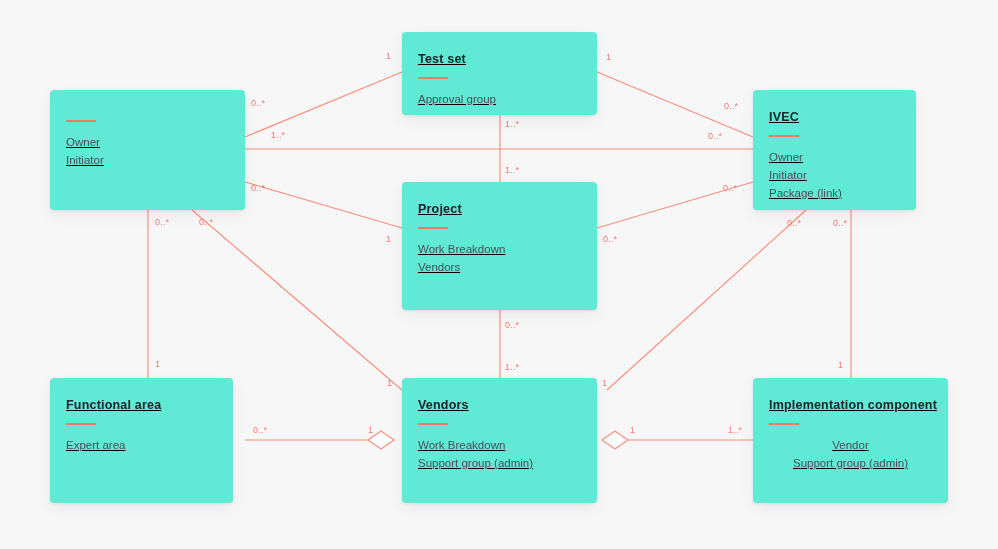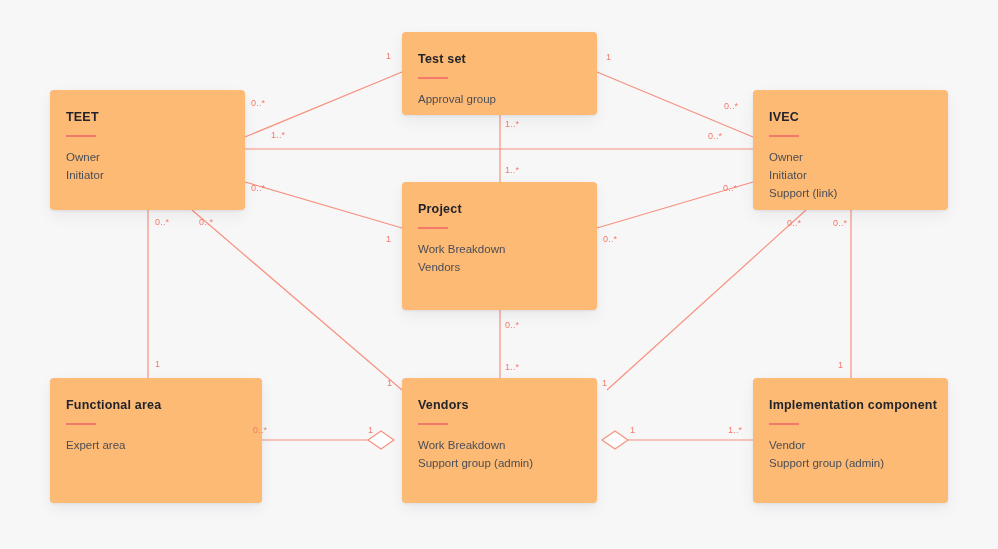--- a/index.html
+++ b/index.html
@@ -15,25 +15,26 @@
     background: #f7f7f8;
   }
   #edge-layer {
     position: absolute;
     top: 0; left: 0;
     width: 998px; height: 549px;
     pointer-events: none;
   }
   .card {
     position: absolute;
-    background: #fdba74;
+    background: #5eead4;
     border-radius: 4px;
     box-shadow: 0 1px 3px rgba(20,20,30,0.07), 0 6px 16px rgba(20,20,30,0.06);
     padding: 20px 16px 16px 16px;
     z-index: 5;
+    text-decoration: underline;
   }
   .card-title {
     font-size: 12.5px;
     font-weight: bold;
     color: #22242b;
     letter-spacing: 0.2px;
     line-height: 1.2;
     white-space: nowrap;
   }
   .card-rule {
@@ -79,67 +80,66 @@
       <line x1="806" y1="210" x2="607" y2="390" stroke="#f8917f" stroke-width="1.2"></line>
       <line x1="851" y1="210" x2="851" y2="378" stroke="#f8917f" stroke-width="1.2"></line>
       <line x1="245" y1="440" x2="389" y2="440" stroke="#f8917f" stroke-width="1.2"></line>
       <line x1="624" y1="440" x2="753" y2="440" stroke="#f8917f" stroke-width="1.2"></line>
       <polygon points="368,440 381,431 394,440 381,449" fill="#ffffff" stroke="#f8917f" stroke-width="1.2"></polygon>
       <polygon points="602,440 615,431 628,440 615,449" fill="#ffffff" stroke="#f8917f" stroke-width="1.2"></polygon>
     </svg>
 
   <div id="cards">
       <div class="card" style="left: 50px; top: 90px; width: 195px; height: 120px;">
-        <div class="card-title">TEET</div>
         <div class="card-rule"></div>
         <ul class="card-attrs">
           <li>Owner</li>
           <li>Initiator</li>
         </ul>
       </div>
       <div class="card" style="left: 402px; top: 32px; width: 195px; height: 83px;">
         <div class="card-title">Test set</div>
         <div class="card-rule"></div>
         <ul class="card-attrs">
           <li>Approval group</li>
         </ul>
       </div>
-      <div class="card" style="left: 753px; top: 90px; width: 195px; height: 120px;">
+      <div class="card" style="left: 753px; top: 90px; width: 163px; height: 120px;">
         <div class="card-title">IVEC</div>
         <div class="card-rule"></div>
         <ul class="card-attrs">
           <li>Owner</li>
           <li>Initiator</li>
-          <li>Support (link)</li>
+          <li>Package (link)</li>
         </ul>
       </div>
       <div class="card" style="left: 402px; top: 182px; width: 195px; height: 128px;">
         <div class="card-title">Project</div>
         <div class="card-rule"></div>
         <ul class="card-attrs">
           <li>Work Breakdown</li>
           <li>Vendors</li>
         </ul>
       </div>
-      <div class="card" style="left: 50px; top: 378px; width: 212px; height: 125px;">
+      <div class="card" style="left: 50px; top: 378px; width: 183px; height: 125px;">
         <div class="card-title">Functional area</div>
         <div class="card-rule"></div>
         <ul class="card-attrs">
           <li>Expert area</li>
         </ul>
       </div>
       <div class="card" style="left: 402px; top: 378px; width: 195px; height: 125px;">
         <div class="card-title">Vendors</div>
         <div class="card-rule"></div>
         <ul class="card-attrs">
           <li>Work Breakdown</li>
           <li>Support group (admin)</li>
         </ul>
       </div>
-      <div class="card" style="left: 753px; top: 378px; width: 195px; height: 125px;">
+      <div class="card" style="left: 753px; top: 378px; width: 195px; height: 125px; text-align: center;">
         <div class="card-title">Implementation component</div>
         <div class="card-rule"></div>
         <ul class="card-attrs">
           <li>Vendor</li>
           <li>Support group (admin)</li>
         </ul>
       </div>
     </div>
   <div id="labels">
       <span class="mult" style="left: 251px; top: 98px;">0..*</span>

